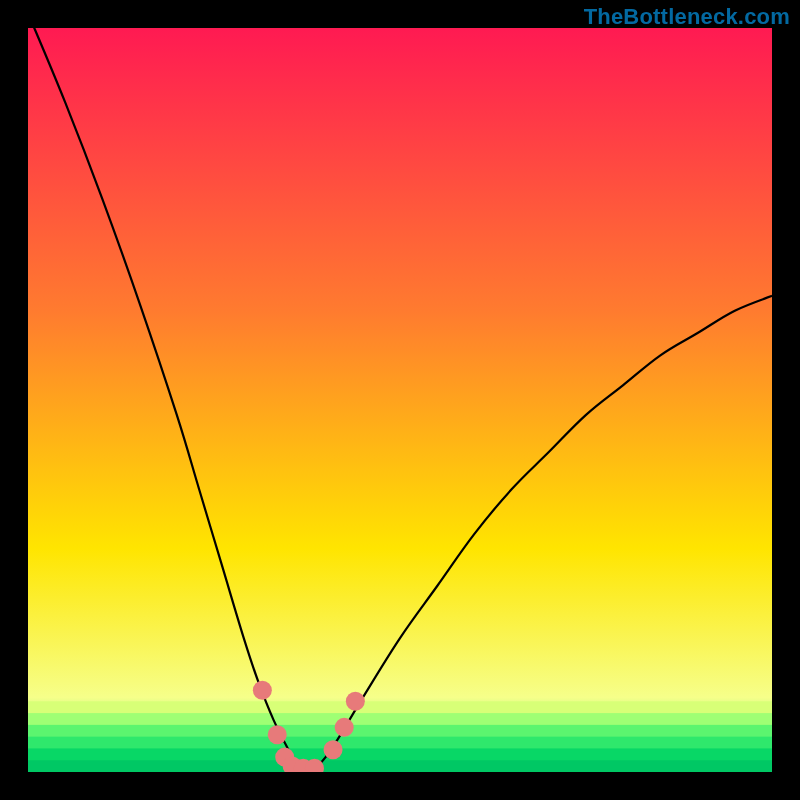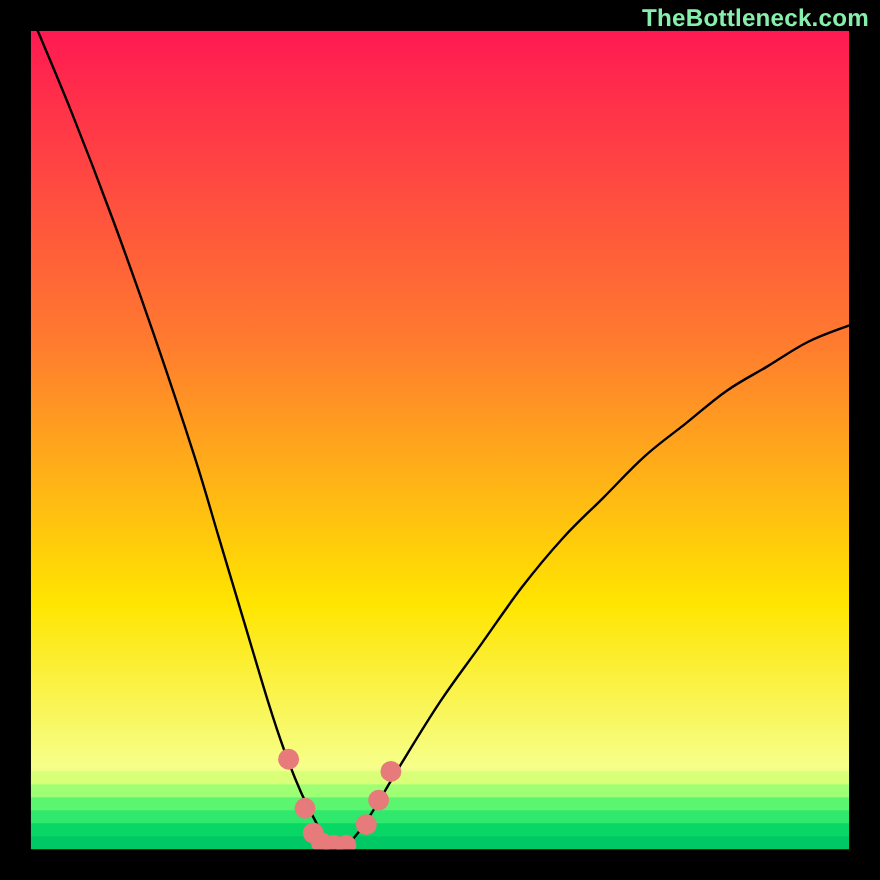--- a/index.html
+++ b/index.html
@@ -13,21 +13,21 @@
   .frame {
     width: 800px;
     height: 800px;
     background: #000;
     position: relative;
   }
   .watermark {
     position: absolute;
     top: 4px;
     right: 10px;
-    color: #86efac;
+    color: #0369a1;
     font-size: 22px;
     font-weight: 600;
     letter-spacing: 0.2px;
     z-index: 4;
     text-align: center;
   }
   .plot {
     position: absolute;
     left: 28px;
     top: 28px;

